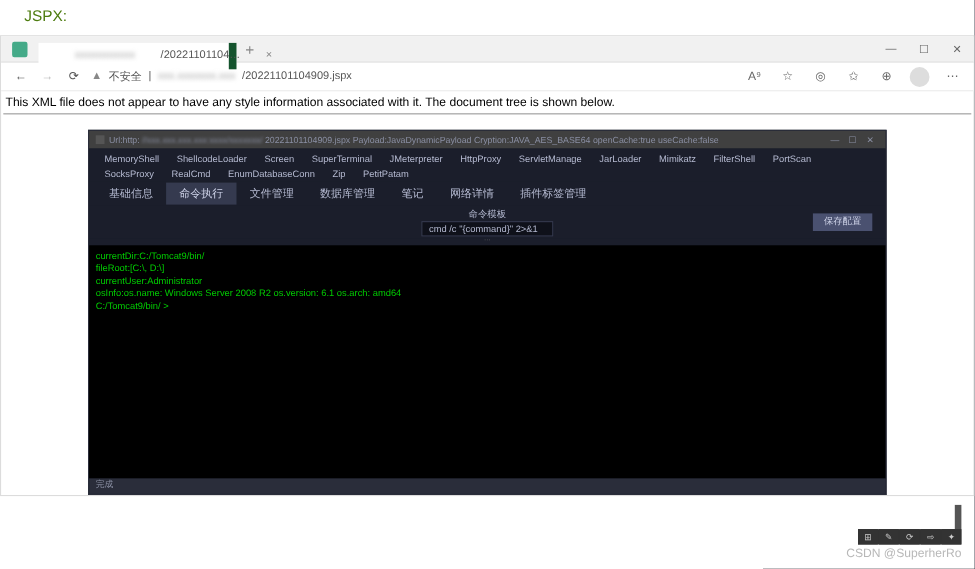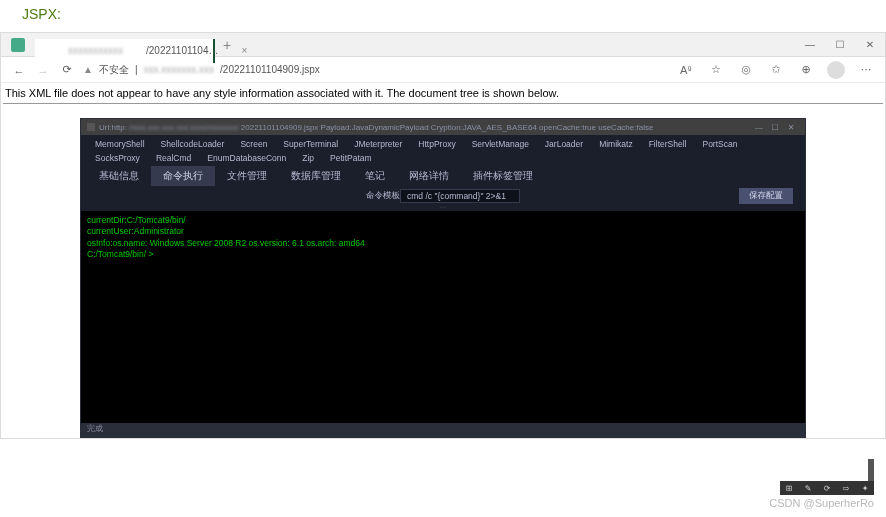--- a/index.html
+++ b/index.html
@@ -3,21 +3,21 @@
   <meta charset="utf-8">
   <style>
     * { margin: 0; padding: 0; box-sizing: border-box; font-family: "Segoe UI", Arial, sans-serif; }
     body { width: 886px; height: 517px; background: #fff; position: relative; overflow: hidden; }
     .page-label { padding: 6px 12px 10px 22px; font-size: 14px; color: #4d7c0f; }
     
     
     .browser { border: 1px solid #dcdcdc; }
     .tab-strip { height: 24px; background: #f1f1f1; display: flex; align-items: center; border-bottom: 1px solid #dcdcdc; }
     .tab-strip .win-icon { width: 14px; height: 14px; margin: 0 10px; background: #4a8; border-radius: 2px; }
-    .tab { height: 24px; background: #fff; display: flex; align-items: center; gap: 23px; padding: 0 10px; font-size: 10px; color: #555; border-right: 2px solid #14532d; max-width: 180px; margin-top: 12px; }
+    .tab { height: 24px; background: #fff; display: flex; align-items: center; gap: 23px; padding: 0 10px; font-size: 10px; color: #555; border-right: 7px solid #14532d; max-width: 180px; margin-top: 12px; }
     .tab .favicon { width: 10px; height: 10px; background: #d33; }
     .tab .txt-dim { filter: blur(1.8px); color: #aaa; }
     .tab .close { color: #888; font-size: 10px; }
     .new-tab { color: #888; font-size: 14px; padding: 0 8px; }
     .win-controls { margin-left: auto; display: flex; }
     .win-controls span { width: 30px; height: 24px; display: flex; align-items: center; justify-content: center; color: #666; font-size: 10px; }
     
     .addr-bar { height: 26px; display: flex; align-items: center; gap: 8px; padding: 0 10px; background: #fff; border-bottom: 1px solid #ebebeb; }
     .nav-btn { width: 16px; height: 16px; display: flex; align-items: center; justify-content: center; color: #555; font-size: 11px; }
     .addr-field { flex: 1; display: flex; align-items: center; gap: 6px; font-size: 10px; color: #555; }
@@ -36,21 +36,21 @@
     .term-title .spacer { flex: 1; }
     .term-title .wbtn { width: 16px; text-align: center; color: #8a8fa3; font-size: 8px; }
     
     .mod-row { display: flex; flex-wrap: wrap; padding: 2px 6px 0; gap: 0; background: #1b1e2b; }
     .mod-btn { font-size: 8.5px; color: #b5bad1; padding: 2px 8px; white-space: nowrap; cursor: pointer; }
     
     .sub-toolbar { display: flex; padding: 1px 6px; background: #1b1e2b; align-items: center; }
     .sub-tab { font-size: 10px; color: #b5bad1; padding: 3px 12px; }
     .sub-tab.active { background: #353a4f; color: #d0d5ea; }
     
-    .cmd-template { display: flex; align-items: center; justify-content: center; gap: 0; padding: 2px 0; background: #1b1e2b; position: relative; }
+    .cmd-template { display: flex; align-items: center; justify-content: center; gap: 0; padding: 2px 0; background: #1b1e2b; position: relative; flex-direction: column; }
     .cmd-template .label { font-size: 8.5px; color: #b5bad1; }
     .cmd-template .input { font-size: 8.5px; color: #b5bad1; background: #0f111a; border: 1px solid #353a4f; padding: 1px 6px; min-width: 120px; }
     .save-cfg { position: absolute; right: 12px; font-size: 8.5px; color: #d0d5ea; background: #4a5170; padding: 2px 10px; }
     
     .ellipsis-bar { height: 6px; text-align: center; font-size: 6px; color: #666; background: #1b1e2b; line-height: 4px; }
     
     .console { background: #000; min-height: 212px; padding: 4px 6px 2px; font-family: Consolas, monospace; font-size: 8.5px; color: #0c0; line-height: 1.35; }
     .console .line { white-space: pre; }
     
     .status-bar { height: 14px; background: #2a2d3a; font-size: 8px; color: #8a8fa3; padding: 0 6px; display: flex; align-items: flex-start; }
@@ -149,20 +149,21 @@
 
     <div class="cmd-template">
       <span class="label">命令模板</span>
       <span class="input">cmd /c "{command}" 2&gt;&amp;1</span>
       <span class="save-cfg">保存配置</span>
     </div>
     <div class="ellipsis-bar">⋯</div>
 
     <div class="console" id="console">
         <div class="line">currentDir:C:/Tomcat9/bin/</div>
+        <div class="line">fileRoot:[C:\, D:\]</div>
         <div class="line">currentUser:Administrator</div>
         <div class="line">osInfo:os.name: Windows Server 2008 R2 os.version: 6.1 os.arch: amd64</div>
         <div class="line"></div>
         <div class="line">C:/Tomcat9/bin/ &gt;</div>
       </div>
 
     <div class="status-bar">
       <span>完成</span>
     </div>
   </div>

